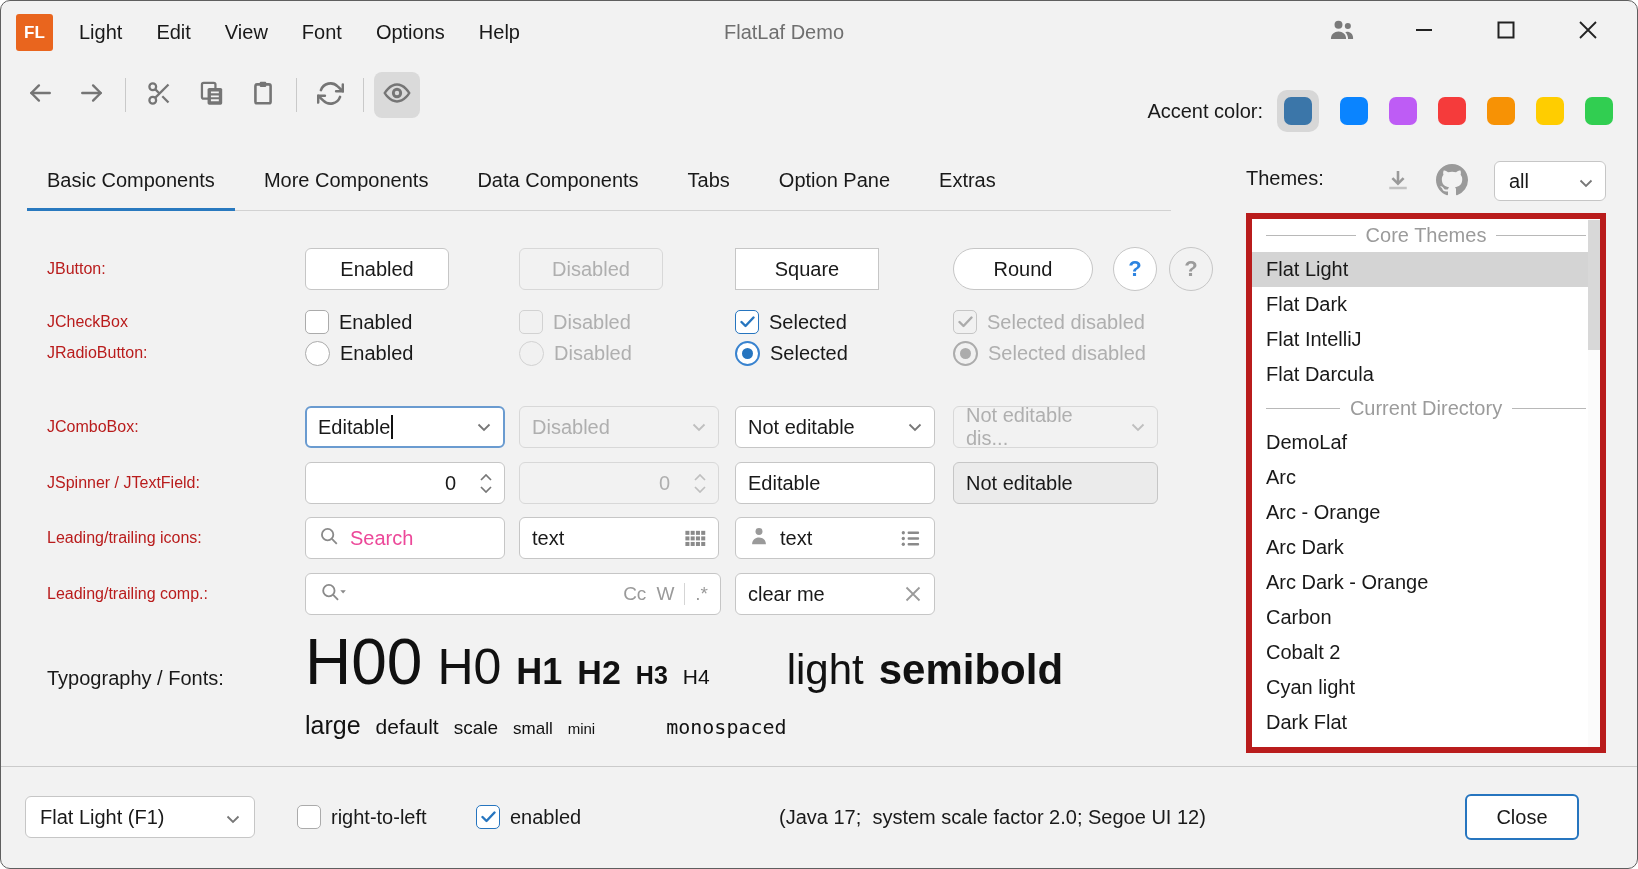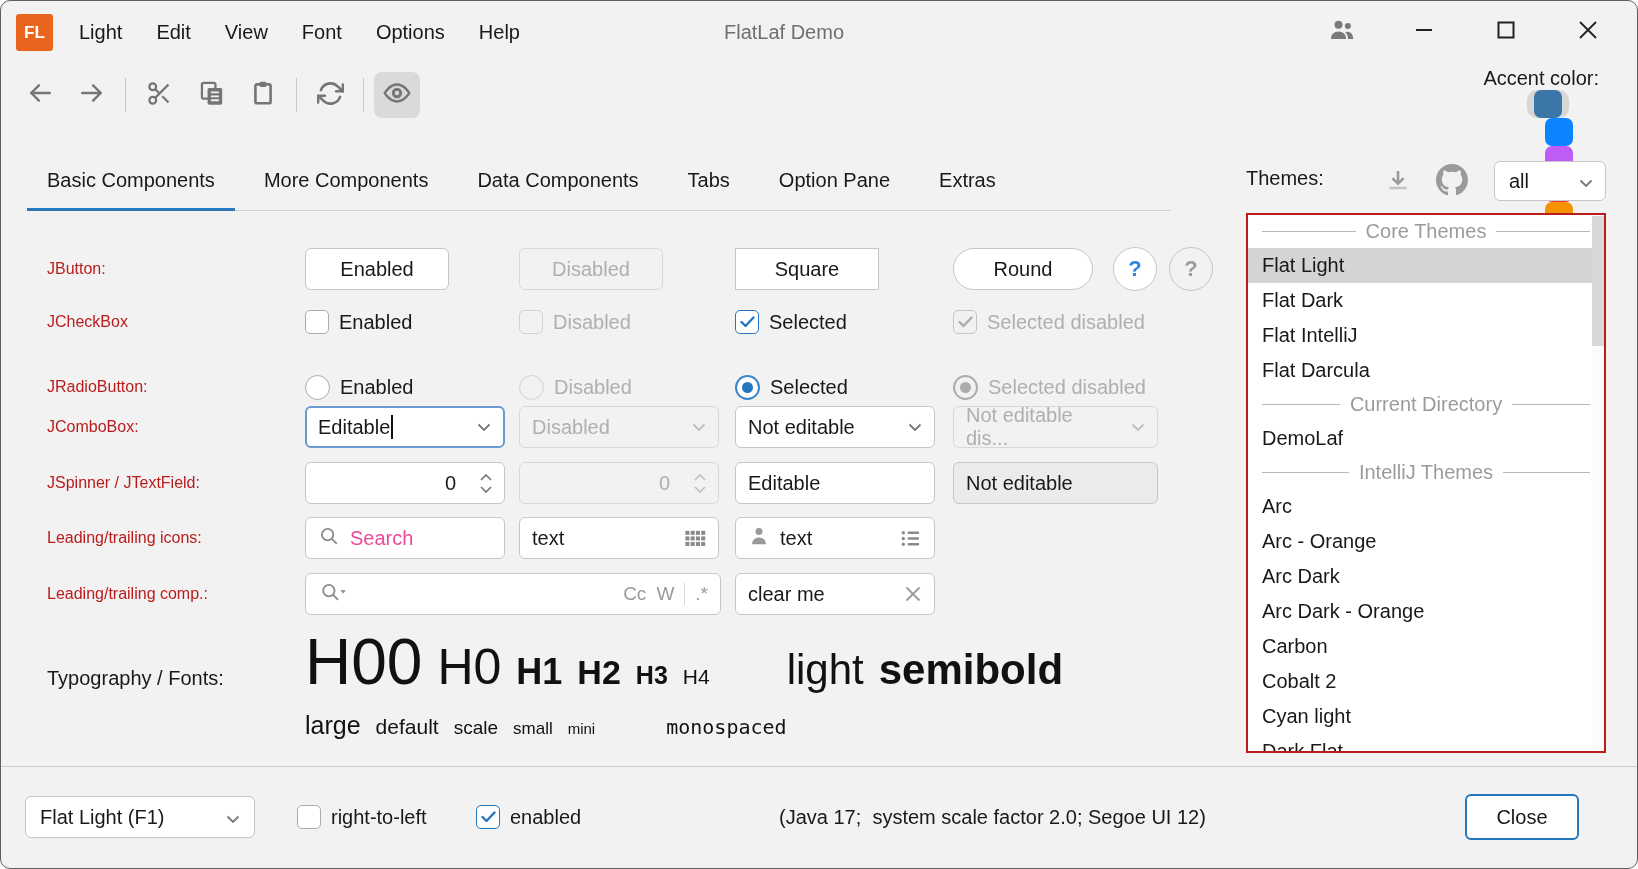--- a/index.html
+++ b/index.html
@@ -15,41 +15,41 @@
   .win-title { position:absolute; left:0; right:70px; top:0; height:62px; display:flex; align-items:center; justify-content:center;
                color:#6F6F6F; font-size:20px; }
   .caption-btns { position:absolute; right:8px; top:0; height:62px; display:flex; }
   .cap-btn { width:82px; height:62px; display:flex; align-items:center; justify-content:center; }
 
   
   .toolbar { position:absolute; top:62px; left:0; right:0; height:64px; display:flex; align-items:center; padding-left:16px; }
   .tool-btn { width:46px; height:46px; display:flex; align-items:center; justify-content:center; border-radius:8px; margin-right:6px; }
   .tool-btn.toggled { background:#DADADA; }
   .tool-sep { width:1px; height:34px; background:#C9C9C9; margin:0 10px 0 4px; }
-  .accent-area { position:absolute; right:24px; top:4px; height:64px; display:flex; align-items:center;flex-direction:column; }
+  .accent-area { position:absolute; right:24px; top:16px; height:64px; display:flex; align-items:center; }
   .accent-label { font-size:20px; color:#191919; margin-right:14px; }
   .swatch { width:28px; height:28px; border-radius:7px; }
   .swatch-wrap { width:28px; height:28px; margin-left:21px; display:flex; align-items:center; justify-content:center; }
   .swatch-wrap.selected { width:42px; height:42px; background:#D7D7D7; border-radius:10px; margin-left:0; }
 
   
   .tabbar { position:absolute; top:150px; left:26px; width:1144px; height:60px; border-bottom:1px solid #D2D2D2; display:flex; gap:9px; }
   .tab { padding:0 20px; display:flex; align-items:center; font-size:20px; color:#191919; position:relative; }
   .tab.selected::after { content:""; position:absolute; left:0; right:0; bottom:-1px; height:3px; background:#2979BF; }
 
   .themes-head { position:absolute; top:150px; left:1245px; width:367px; height:60px; }
   .themes-label { position:absolute; left:0; top:16px; font-size:20px; color:#191919; }
   .dl-icon { position:absolute; left:138px; top:16px; }
   .gh-icon { position:absolute; left:190px; top:13px; }
   .filter-combo { position:absolute; left:248px; top:10px; width:112px; height:40px; background:#fff; border:1px solid #C6C6C6;
                   border-radius:6px; display:flex; align-items:center; padding-left:14px; font-size:20px; color:#191919; }
   .filter-combo .chev { margin-left:auto; margin-right:12px; }
 
   
-  .themelist { position:absolute; left:1245px; top:212px; width:360px; height:540px; background:#fff; border:2px solid #b91c1c; overflow:hidden; }
+  .themelist { position:absolute; left:1245px; top:212px; width:360px; height:540px; background:#fff; border:6px solid #b91c1c; overflow:hidden; }
   .litem { height:35px; display:flex; align-items:center; padding-left:14px; font-size:20px; color:#191919; }
   .litem.selected { background:#D4D4D4; }
   .lhdr { height:33px; display:flex; align-items:center; gap:10px; padding:0 14px; color:#9B9B9B; font-size:20px; }
   .lhdr::before,.lhdr::after { content:""; flex:1; height:1px; background:#B8B8B8; }
   .vscroll { position:absolute; right:0; top:0; bottom:0; width:12px; background:#FBFBFB; }
   .vthumb { position:absolute; right:0; top:1px; width:12px; height:130px; background:#D8D8D8; }
 
   
   .crow { position:absolute; left:0; width:1230px; height:44px; }
   .row-label { position:absolute; left:46px; top:0; height:100%; display:flex; align-items:center; font-size:16px; color:#b91c1c; }
@@ -300,23 +300,20 @@
         <span>Core Themes</span>
       </div>
     <div class="litem selected">Flat Light</div>
     <div class="litem">Flat Dark</div>
     <div class="litem">Flat IntelliJ</div>
     <div class="litem">Flat Darcula</div>
     <div class="lhdr">
         <span>Current Directory</span>
       </div>
     <div class="litem">DemoLaf</div>
-    <div class="lhdr">
-        <span>IntelliJ Themes</span>
-      </div>
     <div class="litem">Arc</div>
     <div class="litem">Arc - Orange</div>
     <div class="litem">Arc Dark</div>
     <div class="litem">Arc Dark - Orange</div>
     <div class="litem">Carbon</div>
     <div class="litem">Cobalt 2</div>
     <div class="litem">Cyan light</div>
     <div class="litem">Dark Flat</div>
     <div class="vscroll">
       <div class="vthumb"></div>
@@ -354,21 +351,21 @@
     <div class="cell dis" style="left:952px;">
       <span class="cb checked disabled">
           <svg width="15" height="12" viewBox="0 0 15 12" fill="none" stroke="#ABABAB" stroke-width="2.4" stroke-linecap="round" stroke-linejoin="round">
             <polyline points="1.5 6 5.5 10 13.5 1.5"></polyline>
           </svg>
         </span>
       <span>Selected disabled</span>
     </div>
   </div>
 
-  <div class="crow" style="top:364px;">
+  <div class="crow" style="top:330px;">
     <div class="row-label">JRadioButton:</div>
     <div class="cell" style="left:304px;">
       <span class="rb"></span>
       <span>Enabled</span>
     </div>
     <div class="cell dis" style="left:518px;">
       <span class="rb disabled"></span>
       <span>Disabled</span>
     </div>
     <div class="cell" style="left:734px;">

